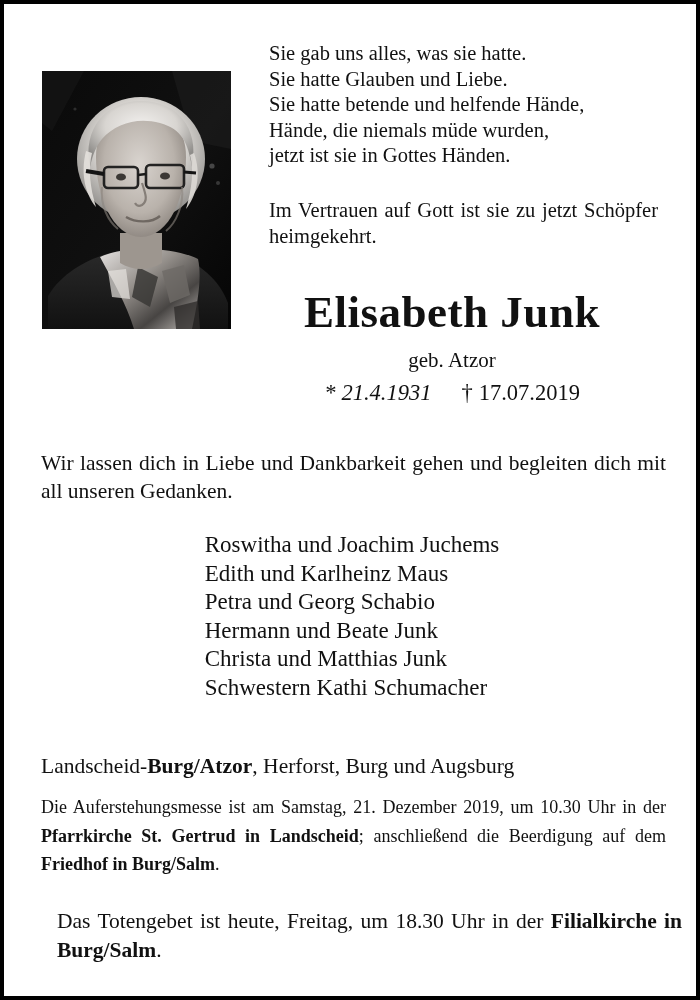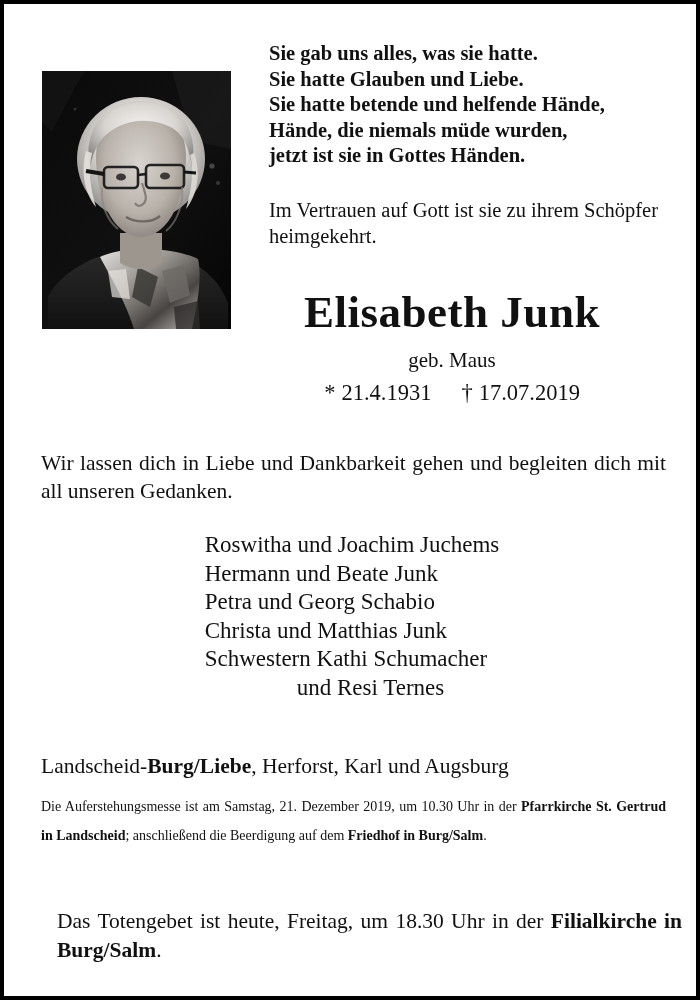--- a/index.html
+++ b/index.html
@@ -43,21 +43,20 @@
 
   .verse {
     position: absolute;
     left: 231px;
     top: 37px;
     width: 397px;
     font-size: 20.5px;
     line-height: 25.6px;
     text-align: left;
     white-space: pre-line;
-    font-weight: bold;
   }
 
   .commend {
     position: absolute;
     left: 231px;
     top: 193px;
     width: 389px;
     font-size: 20.5px;
     line-height: 26px;
     text-align: justify;
@@ -88,21 +87,21 @@
   }
   .dates {
     position: absolute;
     left: 200px;
     top: 375px;
     width: 428px;
     text-align: center;
     font-size: 22.5px;
     line-height: 28px;
   }
-  .dates .date-birth { margin-right: 30px; }
+  .dates .date-birth { margin-right: 30px; font-style: italic; }
   .dates .sym { margin-right: 6px; }
 
   
   .farewell {
     position: absolute;
     left: 3px;
     top: 445px;
     width: 625px;
     font-size: 21.5px;
     line-height: 28px;
@@ -136,21 +135,21 @@
     line-height: 28px;
     text-align: left;
   }
 
   
   .service {
     position: absolute;
     left: 3px;
     top: 789px;
     width: 625px;
-    font-size: 14px;
+    font-size: 18px;
     line-height: 28.5px;
     text-align: justify;
     text-align-last: left;
   }
   .prayer {
     position: absolute;
     left: 19px;
     top: 903px;
     width: 625px;
     font-size: 21.5px;
@@ -239,41 +238,41 @@
         <path d="M140 116 C142 134 134 152 124 160" fill="none" stroke="#8a837d" stroke-width="2" opacity="0.6"></path>
       </svg>
     </div>
 
     <div class="verse">Sie gab uns alles, was sie hatte.
 Sie hatte Glauben und Liebe.
 Sie hatte betende und helfende Hände,
 Hände, die niemals müde wurden,
 jetzt ist sie in Gottes Händen.</div>
 
-    <div class="commend">Im Vertrauen auf Gott ist sie zu ihrem Schöpfer heimgekehrt.</div>
+    <div class="commend">Im Vertrauen auf Gott ist sie zu jetzt Schöpfer heimgekehrt.</div>
 
     <div class="name">Elisabeth Junk</div>
-    <div class="maiden">geb. Maus</div>
+    <div class="maiden">geb. Atzor</div>
     <div class="dates">
       <span class="date-birth"><span class="sym">*</span><span>21.4.1931</span></span><span class="date-death"><span class="sym">†</span><span>17.07.2019</span></span>
     </div>
 
     <div class="farewell">Wir lassen dich in Liebe und Dankbarkeit gehen und begleiten dich mit all unseren Gedanken.</div>
 
     <div class="survivors">
       <div class="rows">
         <div class="row">Roswitha und Joachim Juchems</div>
+        <div class="row">Edith und Karlheinz Maus</div>
+        <div class="row">Petra und Georg Schabio</div>
         <div class="row">Hermann und Beate Junk</div>
-        <div class="row">Petra und Georg Schabio</div>
         <div class="row">Christa und Matthias Junk</div>
         <div class="row">Schwestern Kathi Schumacher</div>
-        <div class="row indent">und Resi Ternes</div>
       </div>
     </div>
 
-    <div class="places"><span>Landscheid-</span><b>Burg/Liebe</b><span>, Herforst, Karl und Augsburg</span></div>
+    <div class="places"><span>Landscheid-</span><b>Burg/Atzor</b><span>, Herforst, Burg und Augsburg</span></div>
 
     <div class="service"><span>Die Auferstehungsmesse ist am Samstag, 21. Dezember 2019, um 10.30 Uhr in der </span><b>Pfarrkirche St. Gertrud in Landscheid</b><span>; anschließend die Beerdigung auf dem </span><b>Friedhof in Burg/Salm</b><span>.</span></div>
 
     <div class="prayer"><span>Das Totengebet ist heute, Freitag, um 18.30 Uhr in der </span><b>Filialkirche in Burg/Salm</b><span>.</span></div>
 
   </div>
 </div>
 
 </body></html>

